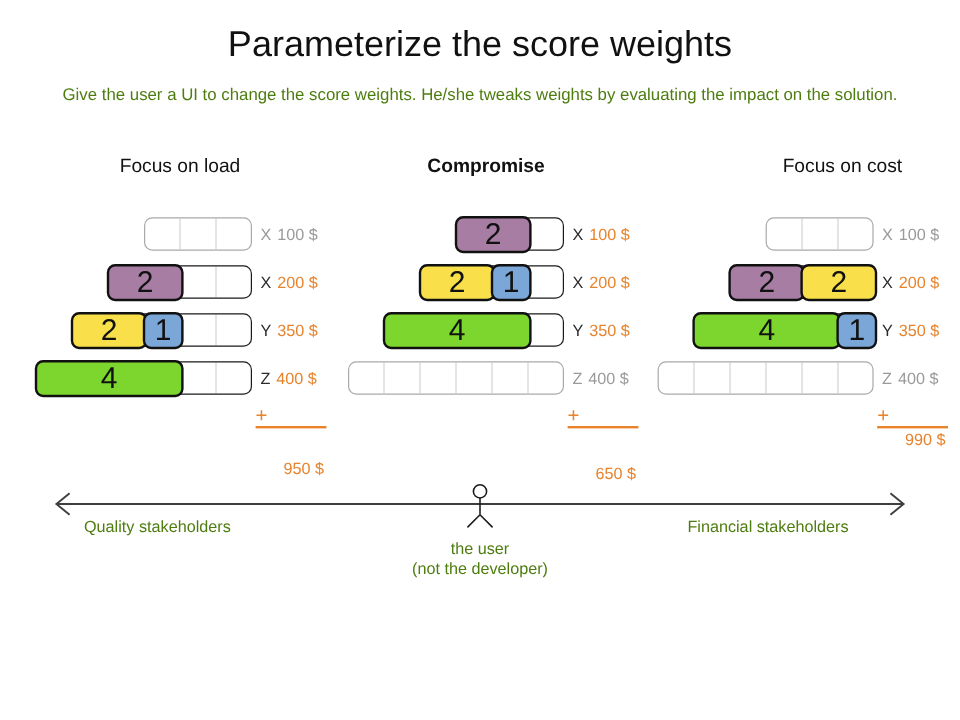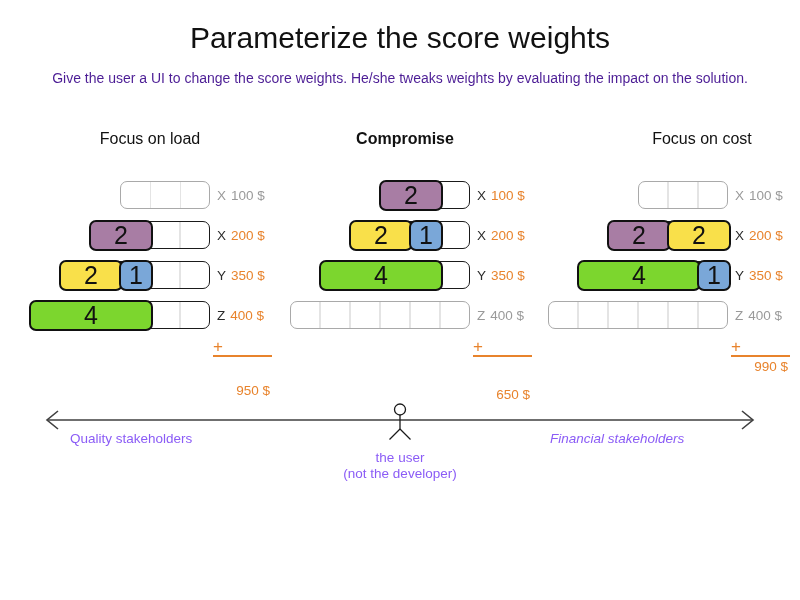--- a/index.html
+++ b/index.html
@@ -6,21 +6,21 @@
   .page {
     position:relative; width:800px; height:600px; background:#ffffff;
     font-family:"Liberation Sans","DejaVu Sans",sans-serif; overflow:hidden;
   }
   .title {
     position:absolute; top:21px; left:0; width:800px; text-align:center;
     font-size:30px; color:#111; white-space:nowrap;
   }
   .subtitle {
     position:absolute; top:70px; left:0; width:800px; text-align:center;
-    font-size:14px; color:#4c1d95; white-space:nowrap;
+    font-size:14px; color:#4d7c0f; white-space:nowrap;
   }
   .heading {
     position:absolute; top:130px; text-align:center; font-size:16px; color:#111;
     white-space:nowrap;
   }
   .box {
     position:absolute; box-sizing:border-box; border:1.5px solid #1a1a1a;
     border-radius:7px; background-color:#ffffff;
     background-image:repeating-linear-gradient(to right,
       transparent 0px, transparent 28.5px, #e4e4e4 28.5px, #e4e4e4 30px);
@@ -35,22 +35,22 @@
   }
   .rowlabel {
     position:absolute; display:flex; align-items:center;
     font-size:13.5px; color:#2b2b2b; white-space:nowrap;
   }
   .rowlabel .cost { margin-left:5px; }
   .rowlabel.gray, .rowlabel.gray .cost { color:#9a9a9a; }
   .plus { position:absolute; font-size:17px; line-height:17px; }
   .sumline { position:absolute; height:0; }
   .total { position:absolute; font-size:13.5px; text-align:right; }
-  .axis-label { position:absolute; font-size:13.5px; color:#8b5cf6; white-space:nowrap; }
-  .axis-label.right { text-align:left;font-style:italic; }
+  .axis-label { position:absolute; font-size:13.5px; color:#4d7c0f; white-space:nowrap; }
+  .axis-label.right { text-align:center; }
   .axis-label.center { text-align:center; }
   svg.axis { position:absolute; left:40px; top:398px; }
 </style>
 </head>
 <body>
 
 <div class="page">
 
   <div class="title">Parameterize the score weights</div>
   <div class="subtitle">Give the user a UI to change the score weights. He/she tweaks weights by evaluating the impact on the solution.</div>

